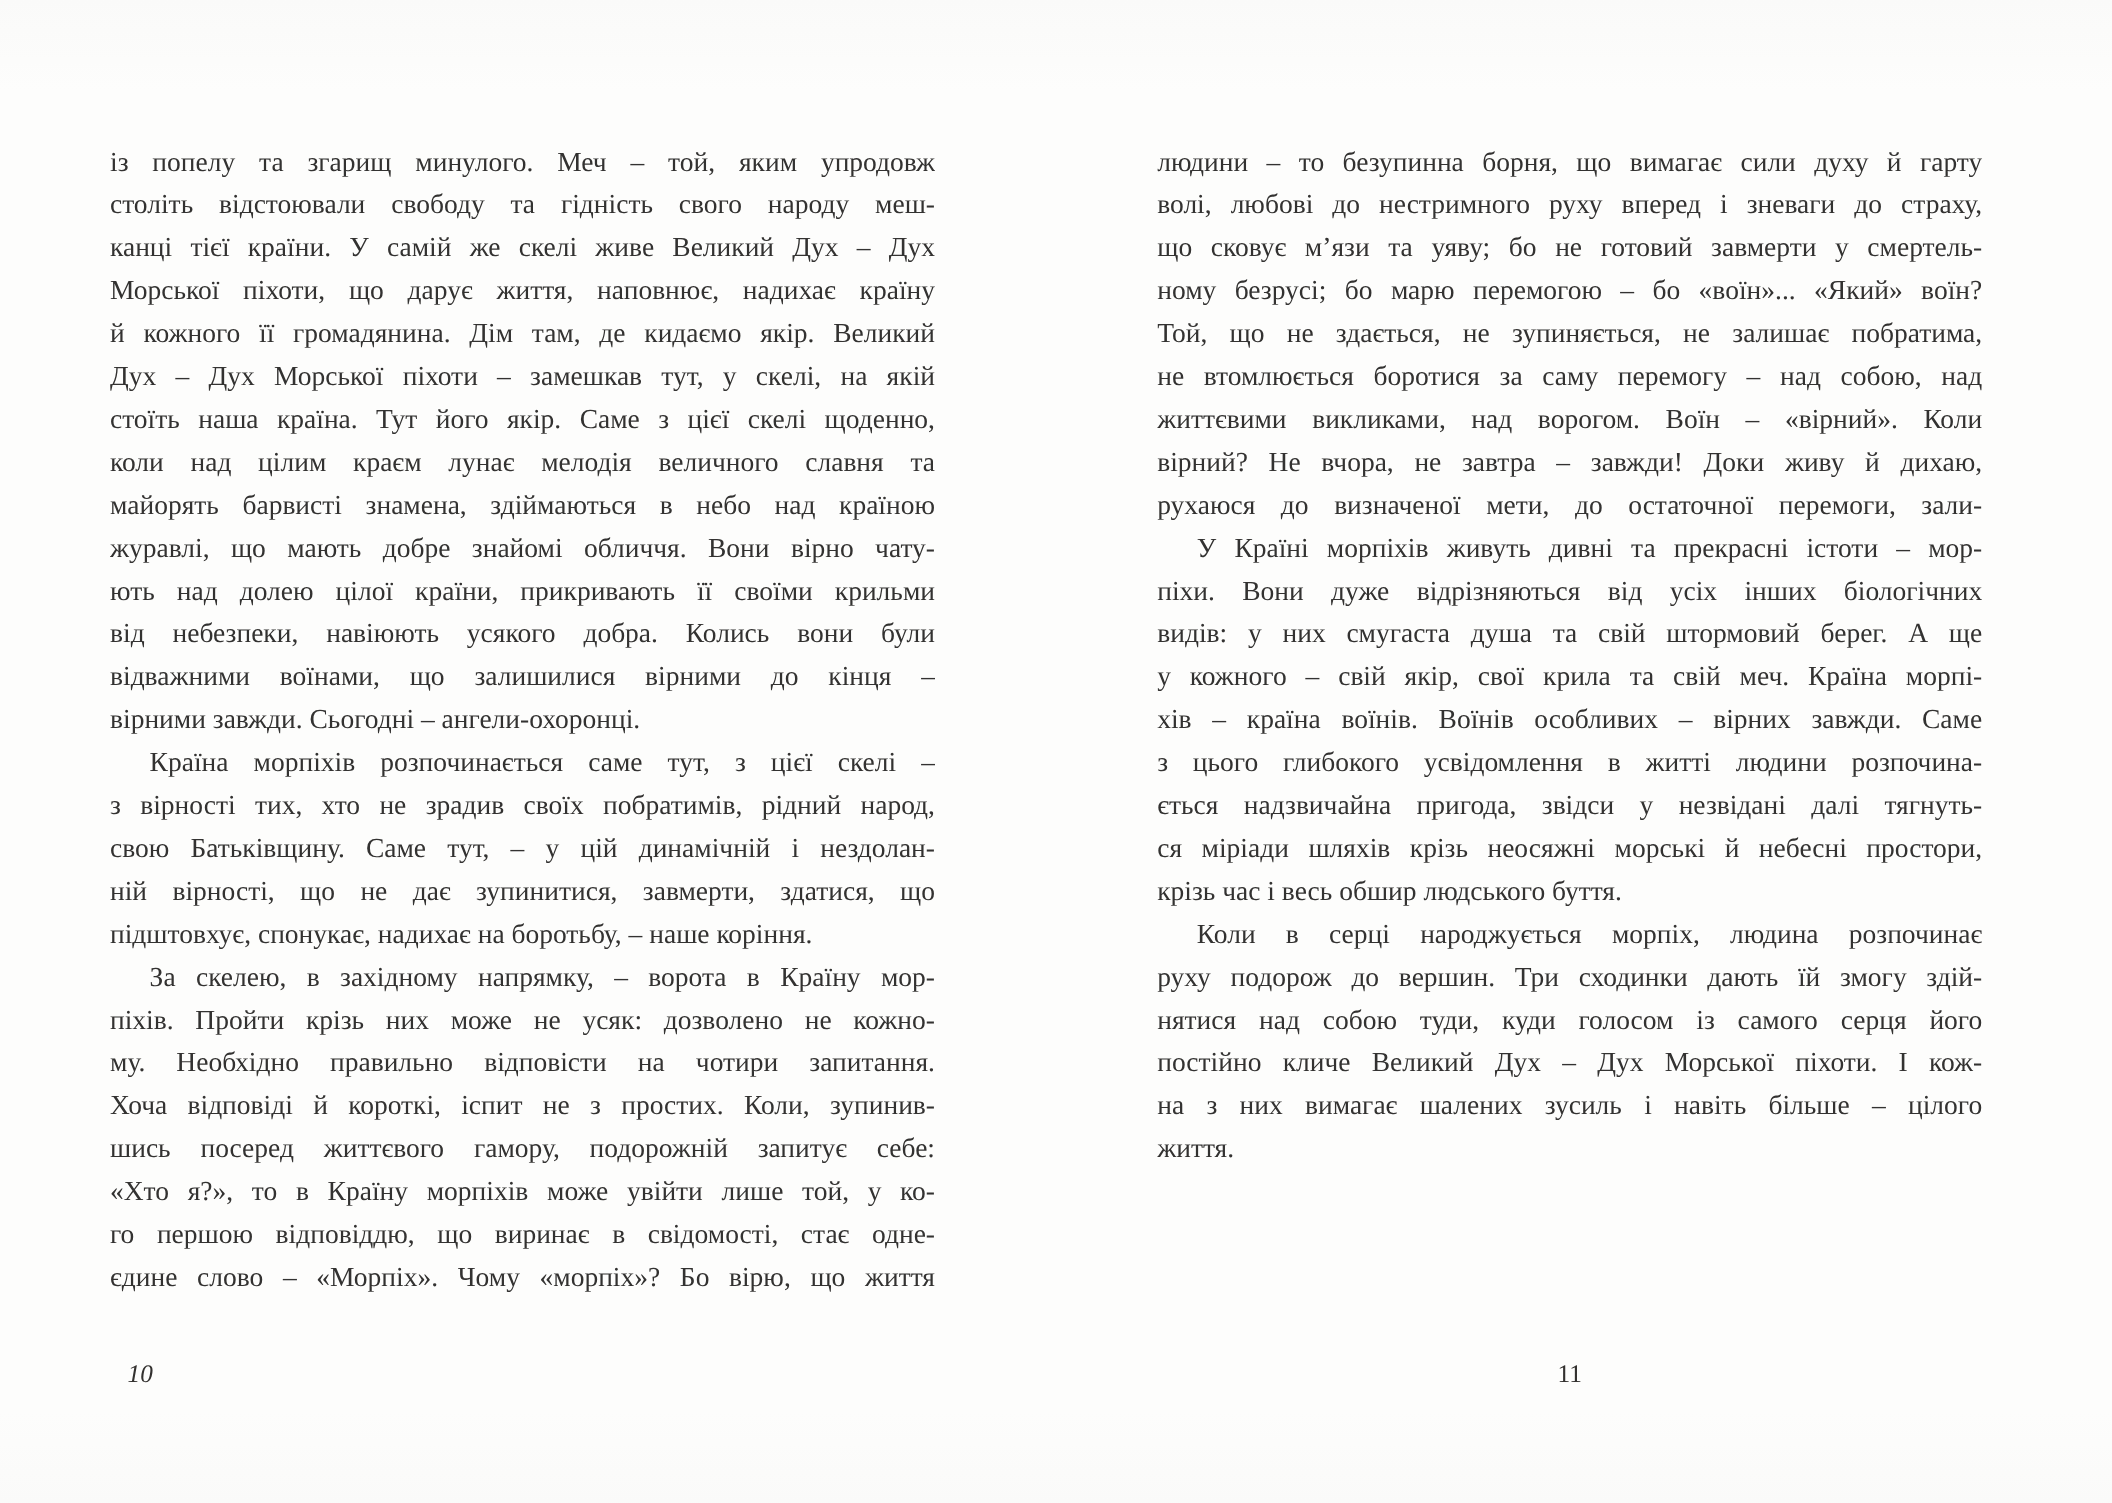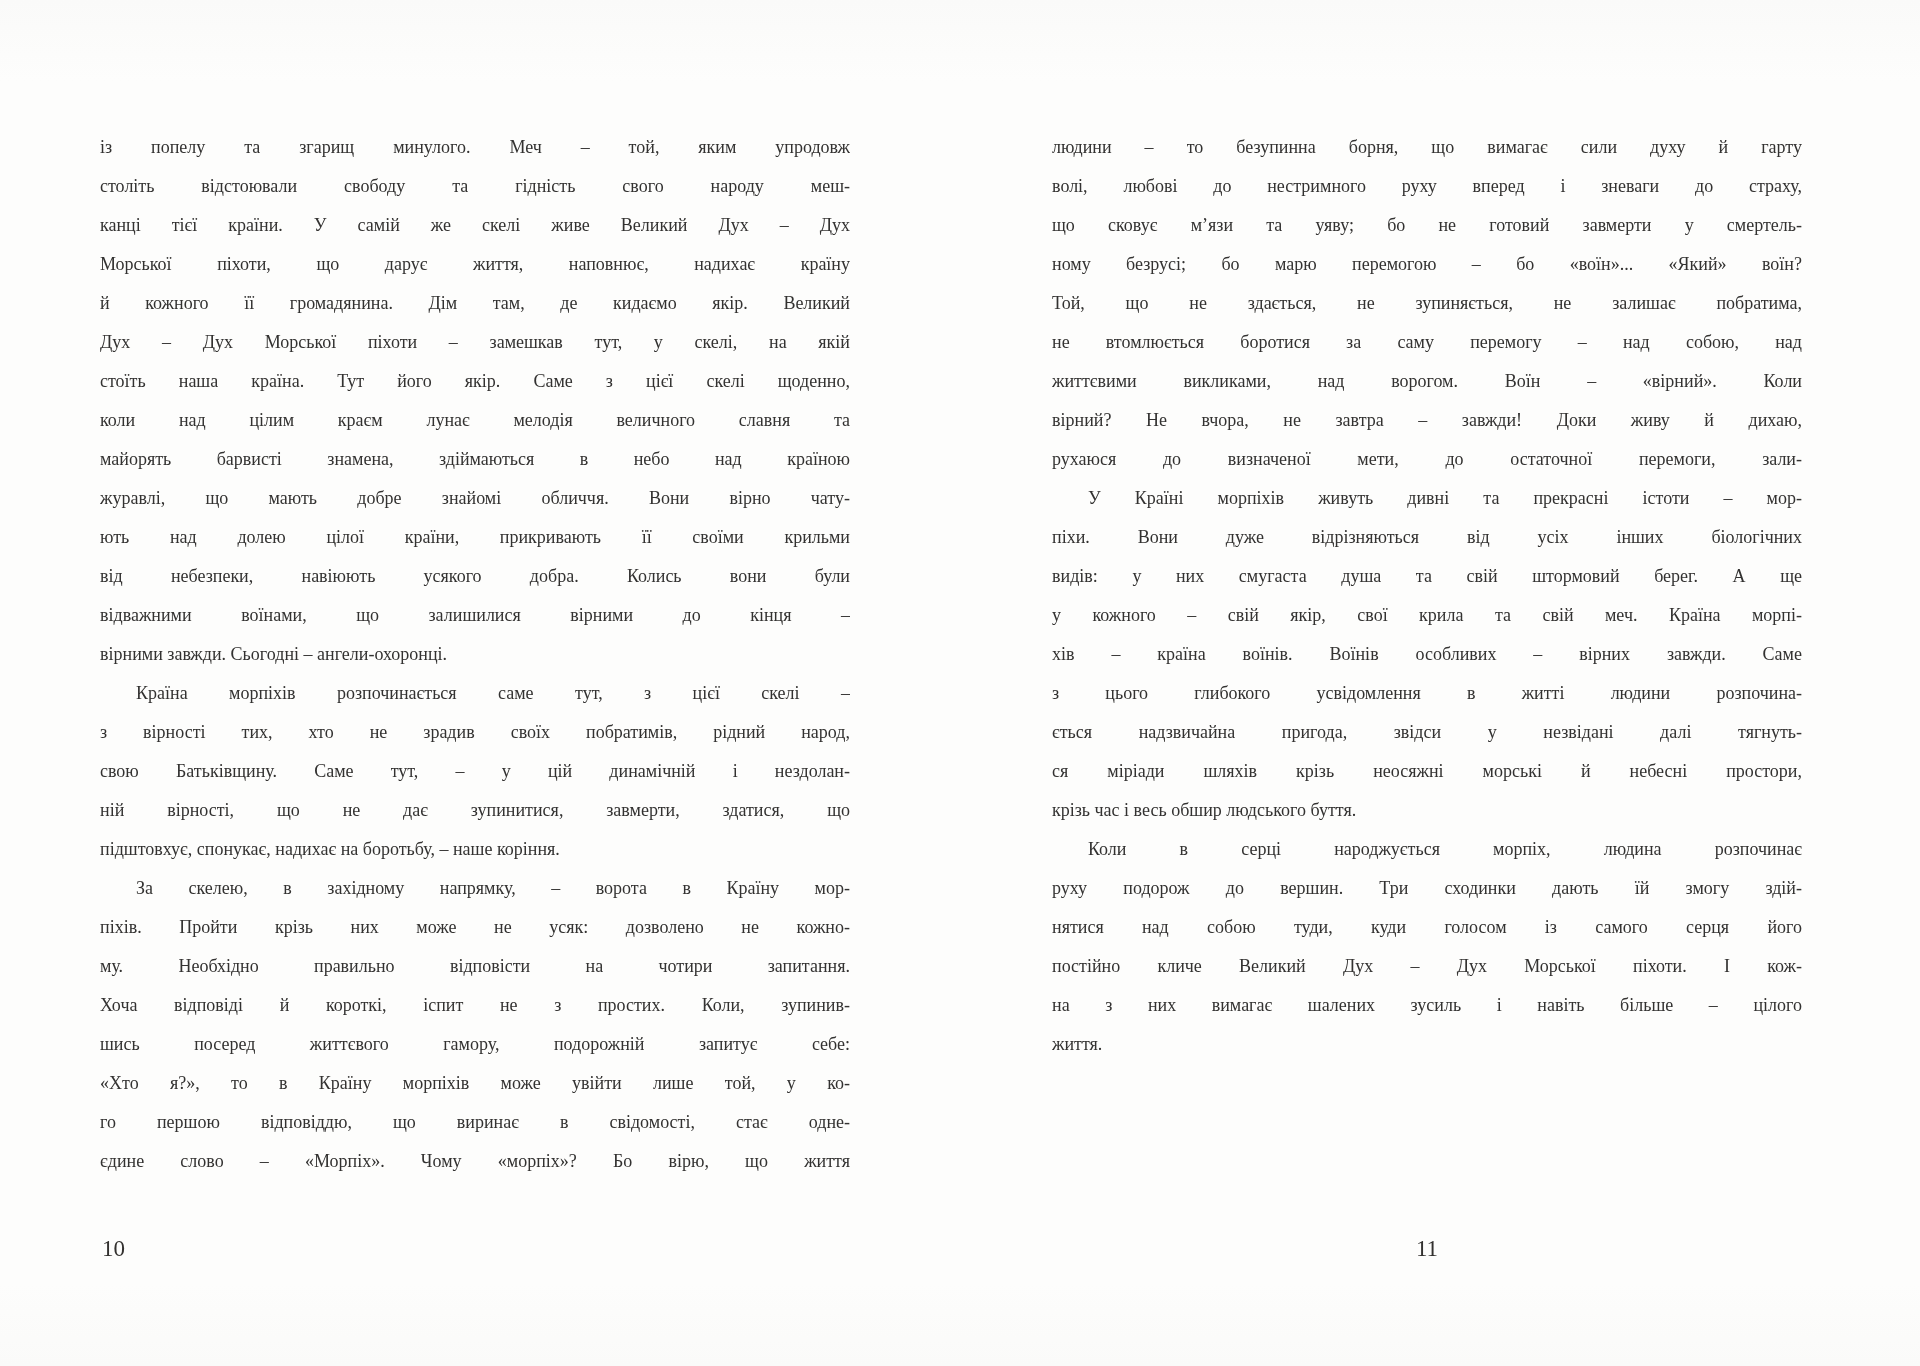--- a/index.html
+++ b/index.html
@@ -17,21 +17,21 @@
   }
   .spread {
     position: absolute;
     inset: 0;
     background: linear-gradient(180deg, #fafaf9 0%, #fdfdfc 6%, #fdfdfc 94%, #fafaf9 100%);
   }
   .page-text {
     position: absolute;
     top: 128px;
     width: 750px;
-    font-size: 18px;
+    font-size: 25px;
     line-height: 39px;
   }
   .page-text.left  { left: 100px; }
   .page-text.right { left: 1052px; }
   .line {
     height: 39px;
     overflow: hidden;
     text-align: justify;
     text-align-last: justify;
   }
@@ -42,21 +42,21 @@
     text-indent: 36px;
   }
   .folio {
     position: absolute;
     top: 1236px;
     width: 750px;
     font-size: 23px;
     line-height: 26px;
     color: #33312f;
   }
-  .folio.left  { left: 102px;  text-align: left; }
+  .folio.left  { left: 116px;  text-align: left; font-style: italic; }
   .folio.right { left: 1052px; text-align: center; }
 </style>
 </head>
 <body>
 
 <div class="spread"></div>
 
 <div class="page-text left">
     <div class="line">із попелу та згарищ минулого. Меч – той, яким упродовж</div>
     <div class="line">століть відстоювали свободу та гідність свого народу меш-</div>

